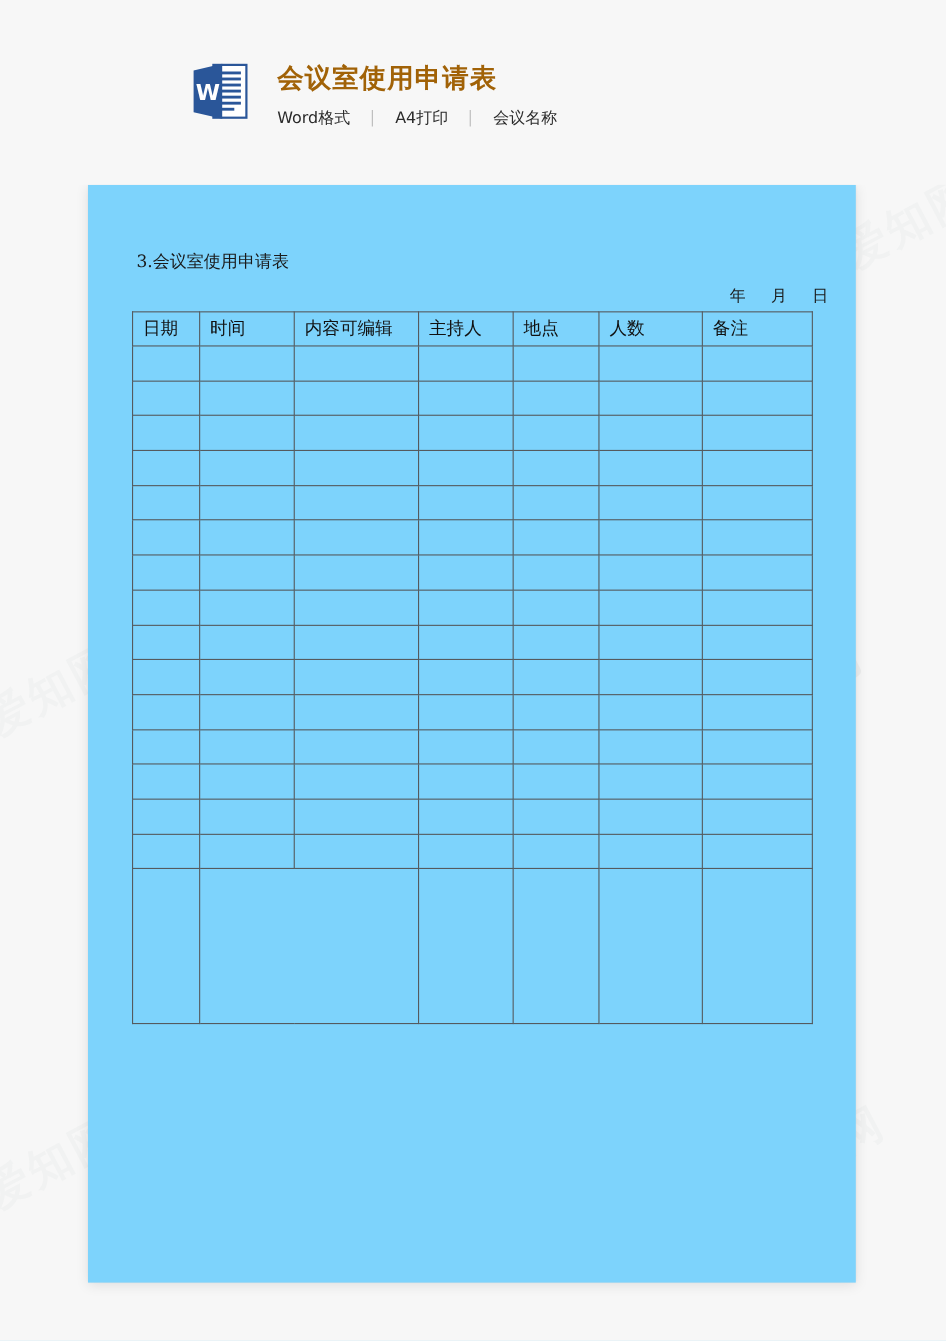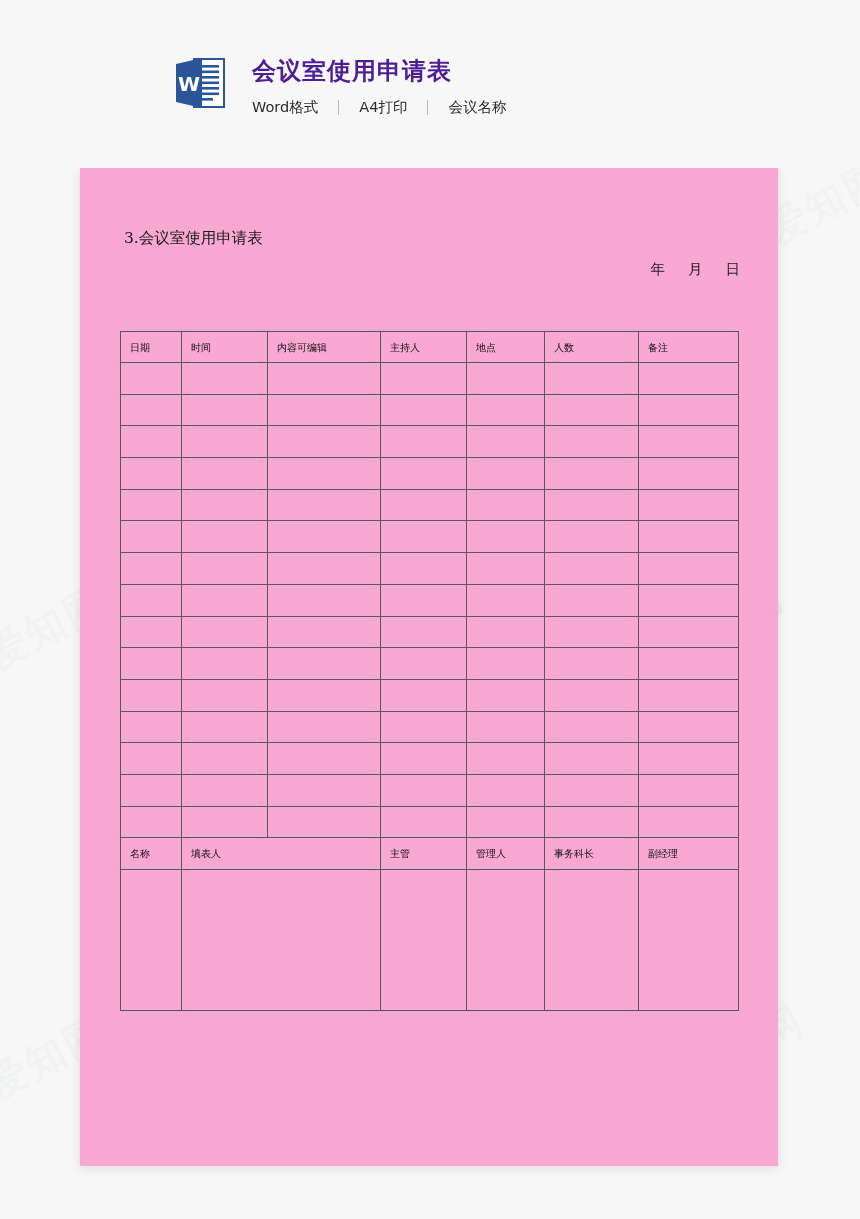--- a/index.html
+++ b/index.html
@@ -56,21 +56,21 @@
     width: 56px;
     height: 60px;
     margin-right: 24px;
     flex: 0 0 auto;
   }
   .hdr-text { padding-top: 4px; }
   .doc-title {
     font-family: "DejaVu Sans", sans-serif;
     font-size: 24px;
     font-weight: 700;
-    color: #4c1d95;
+    color: #a16207;
     letter-spacing: 1px;
     line-height: 1.1;
     margin: 0 0 14px 0;
     white-space: nowrap;
   }
   .doc-sub {
     display: flex;
     align-items: center;
     font-family: "DejaVu Sans", sans-serif;
     font-size: 14.5px;
@@ -86,37 +86,37 @@
     margin: 0 20px;
   }
 
   
   .paper {
     position: absolute;
     left: 80px;
     top: 168px;
     width: 698px;
     height: 998px;
-    background: #f9a8d4;
+    background: #7dd3fc;
     box-shadow: 0 2px 11px rgba(0,0,0,0.10), 0 0 2px rgba(0,0,0,0.05);
     z-index: 8;
   }
 
   .sheet-heading {
     position: absolute;
     left: 44px;
     top: 60px;
     font-family: "DejaVu Serif", serif;
     font-size: 15.5px;
     color: #1a1a1a;
     white-space: nowrap;
   }
   .date-line {
     position: absolute;
-    right: 37px;
+    right: 24px;
     top: 92px;
     font-family: "DejaVu Serif", serif;
     font-size: 14.5px;
     color: #1a1a1a;
     letter-spacing: 1px;
     white-space: nowrap;
   }
   .date-line .gap { display: inline-block; width: 22px; }
 
   
@@ -124,23 +124,22 @@
     position: absolute;
     left: 40px;
     top: 115px;
     width: 618px;
   }
   table.form {
     border-collapse: collapse;
     table-layout: fixed;
     width: 618px;
     font-family: "DejaVu Serif", serif;
-    font-size: 10px;
+    font-size: 16px;
     color: #111;
-    margin-top: 48px;
   }
   table.form td,
   table.form th {
     border: 1px solid #555a5e;
     padding: 0 0 0 9px;
     text-align: left;
     font-weight: normal;
     vertical-align: middle;
     line-height: 1.1;
     white-space: nowrap;
@@ -366,28 +365,20 @@
           <td></td>
           <td></td>
           <td></td>
           <td></td>
           <td></td>
           <td></td>
         </tr>
       </tbody>
 
       <tbody>
-        <tr class="role-row">
-          <td>名称</td>
-          <td colspan="2">填表人</td>
-          <td>主管</td>
-          <td>管理人</td>
-          <td>事务科长</td>
-          <td>副经理</td>
-        </tr>
         <tr class="sign-row">
           <td></td>
           <td colspan="2"></td>
           <td></td>
           <td></td>
           <td></td>
           <td></td>
         </tr>
       </tbody>
 

